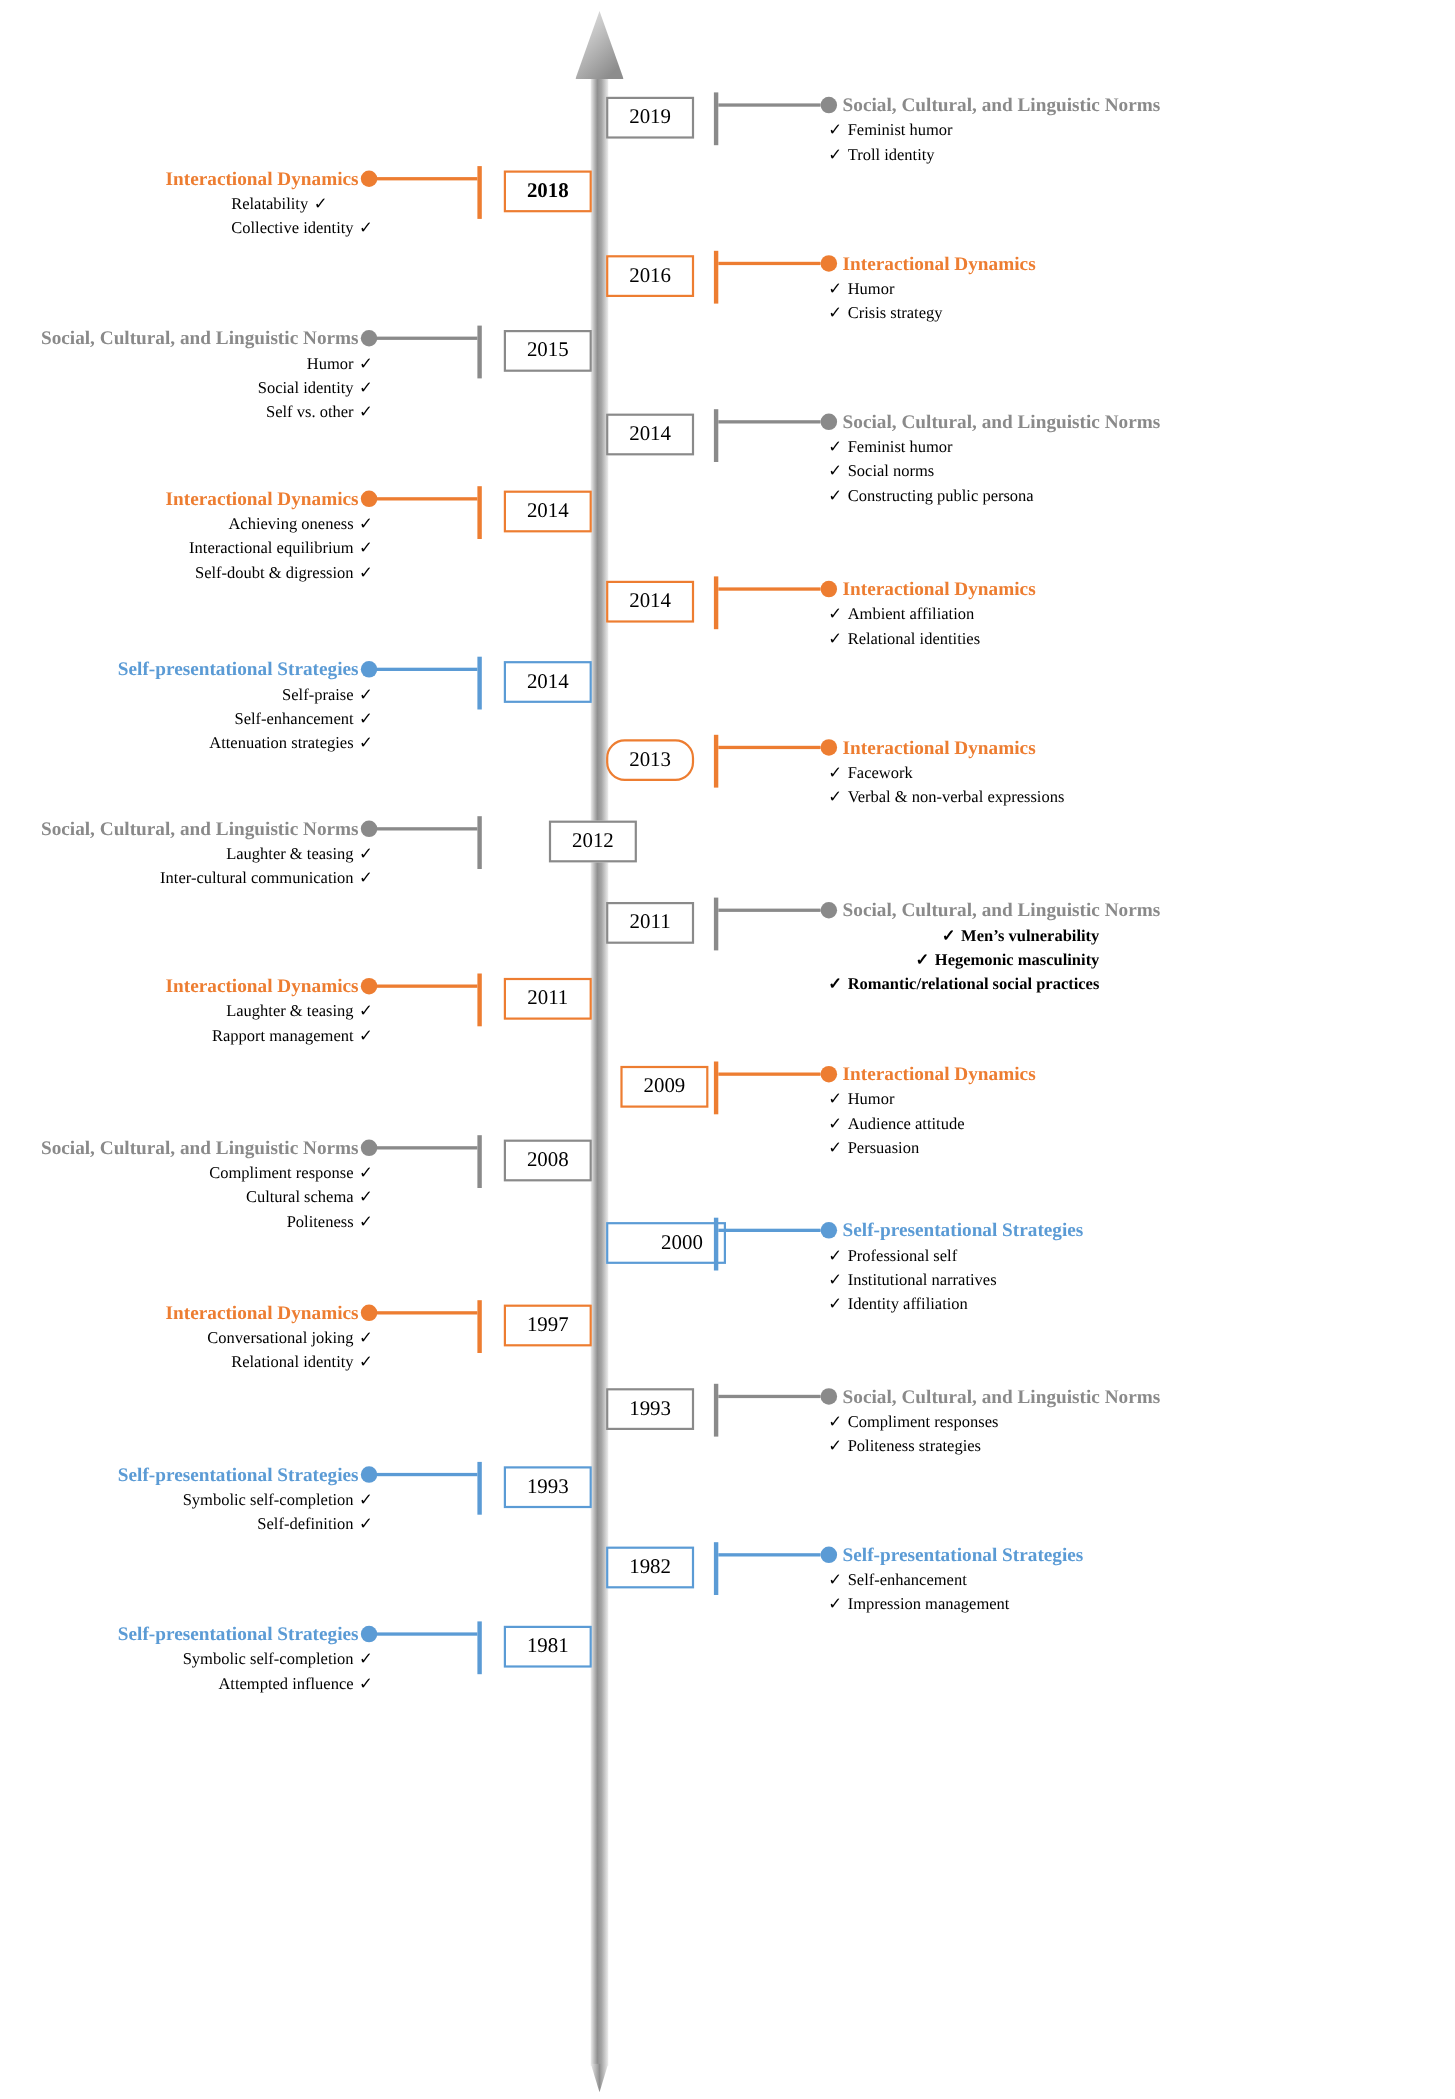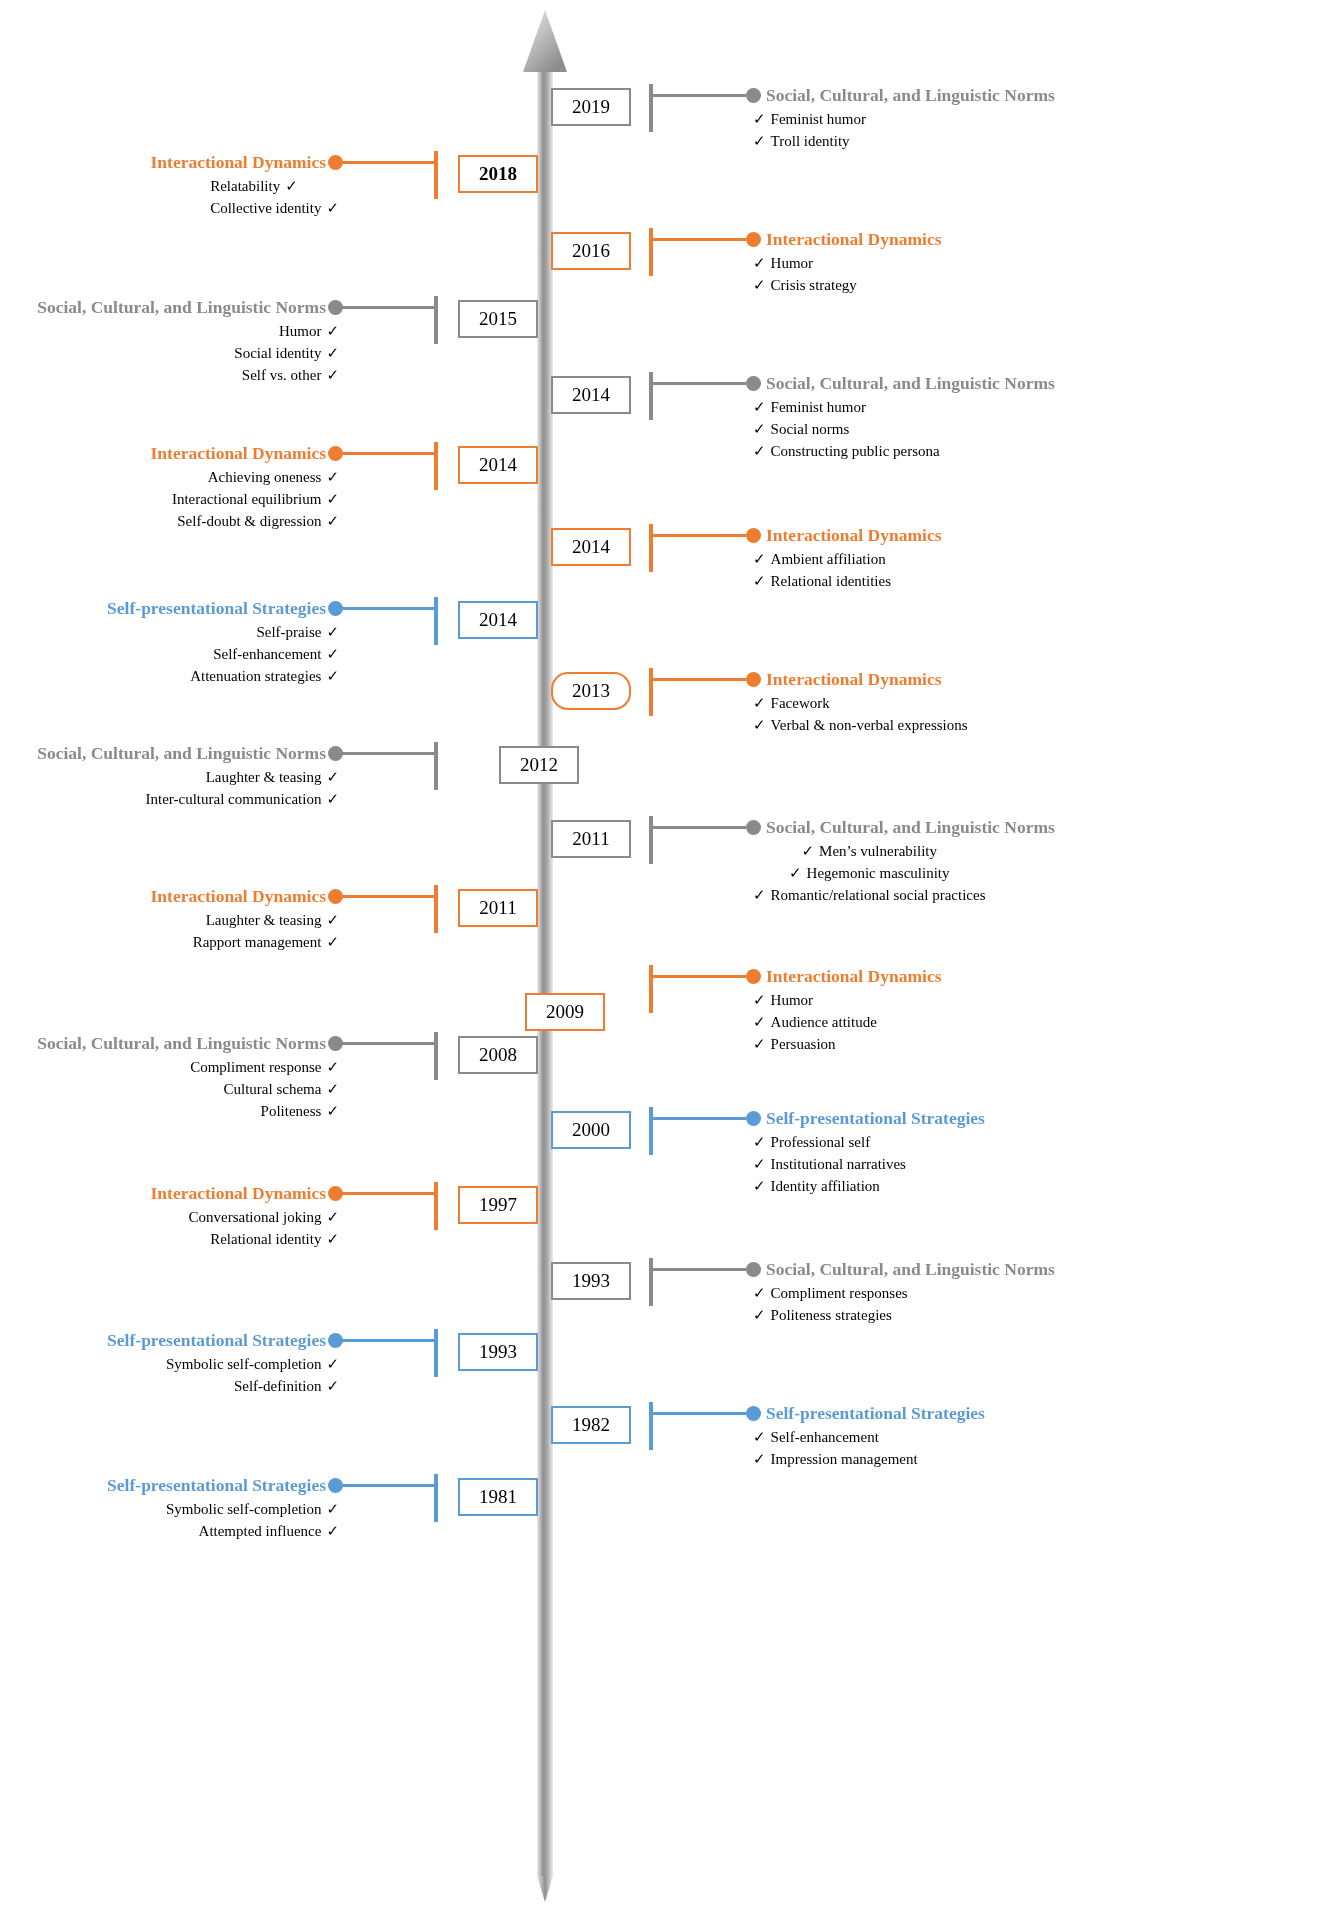--- a/index.html
+++ b/index.html
@@ -164,55 +164,55 @@
       <div class="cat-title" style="top: 743px; color: rgb(138, 138, 138); right: 997px;">Social, Cultural, and Linguistic Norms</div>
       <div class="items" style="top: 766px; right: 979px; text-align: right;">
         <div class="item"><span>Laughter &amp; teasing</span><span class="check">✓</span></div>
         <div class="item"><span>Inter-cultural communication</span><span class="check">✓</span></div>
       </div>
       <div class="year-box" style="left: 551px; top: 820px; border-color: rgb(138, 138, 138);">2011</div>
       <div class="tick" style="left: 649px; top: 816px; background: rgb(138, 138, 138);"></div>
       <div class="hline" style="top: 826px; background: rgb(138, 138, 138); left: 653px; width: 93px;"></div>
       <div class="dot" style="top: 820px; background: rgb(138, 138, 138); left: 746px;"></div>
       <div class="cat-title" style="top: 817px; color: rgb(138, 138, 138); left: 766px;">Social, Cultural, and Linguistic Norms</div>
-      <div class="items" style="top: 840px; left: 748px; text-align: center;">
+      <div class="items" style="top: 840px; left: 748px; text-align: right; font-weight: bold;">
         <div class="item"><span class="check">✓</span><span>Men’s vulnerability</span></div>
         <div class="item"><span class="check">✓</span><span>Hegemonic masculinity</span></div>
         <div class="item"><span class="check">✓</span><span>Romantic/relational social practices</span></div>
       </div>
       <div class="year-box" style="left: 458px; top: 889px; border-color: rgb(237, 125, 49);">2011</div>
       <div class="tick" style="left: 434px; top: 885px; background: rgb(237, 125, 49);"></div>
       <div class="hline" style="top: 895px; background: rgb(237, 125, 49); left: 342px; width: 92px;"></div>
       <div class="dot" style="top: 889px; background: rgb(237, 125, 49); left: 328px;"></div>
       <div class="cat-title" style="top: 886px; color: rgb(237, 125, 49); right: 997px;">Interactional Dynamics</div>
       <div class="items" style="top: 909px; right: 979px; text-align: right;">
         <div class="item"><span>Laughter &amp; teasing</span><span class="check">✓</span></div>
         <div class="item"><span>Rapport management</span><span class="check">✓</span></div>
       </div>
-      <div class="year-box" style="left: 525px; top: 969px; border-color: rgb(237, 125, 49); margin-top: 24px;">2009</div>
+      <div class="year-box" style="left: 564px; top: 969px; border-color: rgb(237, 125, 49);">2009</div>
       <div class="tick" style="left: 649px; top: 965px; background: rgb(237, 125, 49);"></div>
       <div class="hline" style="top: 975px; background: rgb(237, 125, 49); left: 653px; width: 93px;"></div>
       <div class="dot" style="top: 969px; background: rgb(237, 125, 49); left: 746px;"></div>
       <div class="cat-title" style="top: 966px; color: rgb(237, 125, 49); left: 766px;">Interactional Dynamics</div>
       <div class="items" style="top: 989px; left: 748px; text-align: left;">
         <div class="item"><span class="check">✓</span><span>Humor</span></div>
         <div class="item"><span class="check">✓</span><span>Audience attitude</span></div>
         <div class="item"><span class="check">✓</span><span>Persuasion</span></div>
       </div>
       <div class="year-box" style="left: 458px; top: 1036px; border-color: rgb(138, 138, 138);">2008</div>
       <div class="tick" style="left: 434px; top: 1032px; background: rgb(138, 138, 138);"></div>
       <div class="hline" style="top: 1042px; background: rgb(138, 138, 138); left: 342px; width: 92px;"></div>
       <div class="dot" style="top: 1036px; background: rgb(138, 138, 138); left: 328px;"></div>
       <div class="cat-title" style="top: 1033px; color: rgb(138, 138, 138); right: 997px;">Social, Cultural, and Linguistic Norms</div>
       <div class="items" style="top: 1056px; right: 979px; text-align: right;">
         <div class="item"><span>Compliment response</span><span class="check">✓</span></div>
         <div class="item"><span>Cultural schema</span><span class="check">✓</span></div>
         <div class="item"><span>Politeness</span><span class="check">✓</span></div>
       </div>
-      <div class="year-box" style="left: 551px; top: 1111px; border-color: rgb(91, 155, 213);">2000</div>
+      <div class="year-box" style="left: 551px; top: 1111px; border-color: rgb(91, 155, 213); padding-left: 29px;">2000</div>
       <div class="tick" style="left: 649px; top: 1107px; background: rgb(91, 155, 213);"></div>
       <div class="hline" style="top: 1117px; background: rgb(91, 155, 213); left: 653px; width: 93px;"></div>
       <div class="dot" style="top: 1111px; background: rgb(91, 155, 213); left: 746px;"></div>
       <div class="cat-title" style="top: 1108px; color: rgb(91, 155, 213); left: 766px;">Self-presentational Strategies</div>
       <div class="items" style="top: 1131px; left: 748px; text-align: left;">
         <div class="item"><span class="check">✓</span><span>Professional self</span></div>
         <div class="item"><span class="check">✓</span><span>Institutional narratives</span></div>
         <div class="item"><span class="check">✓</span><span>Identity affiliation</span></div>
       </div>
       <div class="year-box" style="left: 458px; top: 1186px; border-color: rgb(237, 125, 49);">1997</div>

